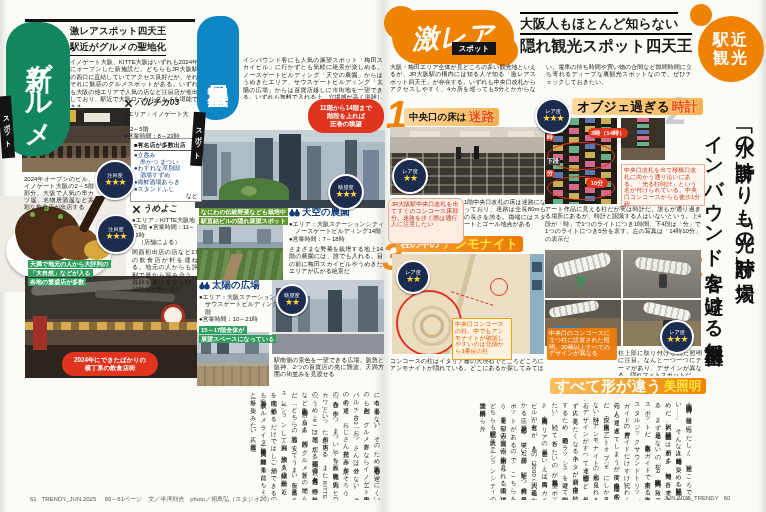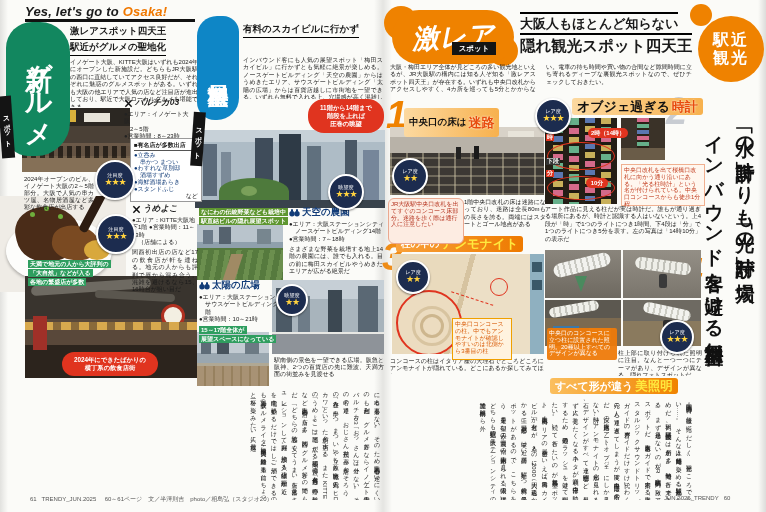--- a/index.html
+++ b/index.html
@@ -71,23 +71,20 @@
         display:flex;align-items:center;justify-content:center;z-index:5;}
 </style>
 </head>
 <body>
 
 <div id="spread">
   <div class="edge edgeL"></div>
   <div class="edge edgeR"></div>
   <div class="gutter"></div>
 
-  <div class="abs slogan" style="left:25px;top:4px;z-index:2">
-    <span>Yes, let's go to </span><span class="acc">Osaka!</span>
-  </div>
   <div class="abs rule" style="left:25px;top:19px;width:170px;height:2.5px;z-index:2"></div>
 
   <div class="abs vbanner" style="left:6px;top:22px;width:64px;height:134px;background:#12875f;border-radius:26px 30px 34px 22px;font-size:27px;line-height:1.15">新グルメ</div>
   <div class="tagv" style="left:0;top:96px;width:13px;height:62px;font-size:7px;transform:rotate(-4deg)">スポット</div>
 
   <div class="hl" style="left:70px;top:25px;font-size:9.5px">激レアスポット四天王</div>
   <div class="hl" style="left:70px;top:41px;font-size:9.5px">駅近がグルメの聖地化</div>
   <div class="abs small jfy" style="left:70px;top:59px;width:128px;height:48px;overflow:hidden;z-index:2">イノゲート大阪、KITTE大阪はいずれも2024年にオープンした新施設だ。どちらもJR大阪駅の西口に直結していてアクセス良好だが、それぞれに魅惑のグルメスポットがある。いずれも大阪の他エリアで人気の店など注目店が進出しており、駅近で大阪ローカルグルメを堪能できる。</div>
 
   <div class="photo" style="left:22px;top:108px;width:108px;height:64px;z-index:1;background:linear-gradient(180deg,#2b2722 0%,#2b2722 28%,#4a4036 28%,#4a4036 55%,#6b5948 55%,#6b5948 75%,#857057 75%)">
@@ -180,21 +177,20 @@
 
   <div class="foot" style="left:30px;top:495px">
     <span>61</span>&nbsp;&nbsp;
     <span>TRENDY_JUN.2025</span>&nbsp;&nbsp;&nbsp;&nbsp;
     <span>60～61ページ　文／半澤則吉　photo／相島弘（スタジオ20）</span>
   </div>
 
   <div class="abs vbanner" style="left:197px;top:16px;width:42px;height:104px;background:#0e86c6;border-radius:20px 16px 22px 18px;font-size:21px;line-height:1.15">無料展望</div>
   <div class="tagv" style="left:192px;top:112px;width:12px;height:54px;font-size:7px;transform:rotate(4deg)">スポット</div>
 
-  <div class="hl" style="left:243px;top:23px;font-size:9.5px">有料のスカイビルに行かず</div>
   <div class="abs small jfy" style="left:243px;top:57px;width:140px;height:42px;overflow:hidden;z-index:2">インバウンド客にも人気の展望スポット「梅田スカイビル」に行かずとも気軽に絶景が楽しめる。ノースゲートビルディング「天空の農園」からはうめきたエリア、サウスゲートビルディング「太陽の広場」からは百貨店越しに市街地を一望できる。いずれも無料で入れる上、穴場感が高く混雑しにくい。</div>
 
   <div class="redbub" style="left:308px;top:99px;width:76px;height:34px;border-radius:16px">
     <span>11階から14階まで</span>
     <span>階段を上れば</span>
     <span>圧巻の眺望</span>
   </div>
 
   <div class="photo" style="left:195px;top:130px;width:190px;height:78px;z-index:1;background:linear-gradient(180deg,#c7d1d8 0%,#c7d1d8 16%,#aebcc6 16%)">
     <div class="abs" style="left:8px;top:14px;width:14px;height:52px;background:#5c6b7a"></div>
@@ -301,21 +297,21 @@
   <div class="circbadge" style="left:698px;top:16px;width:66px;height:66px;font-size:16px;line-height:1.15;letter-spacing:2px">
     <span>駅近</span>
     <span>観光</span>
   </div>
   <div class="blob-bump" style="left:690px;top:4px;width:22px;height:22px"></div>
 
   <div class="mheadA" style="left:736px;top:122px;height:380px">「水の時計」よりも「光の時計」が穴場</div>
   <div class="mheadB" style="left:705px;top:122px;height:380px">インバウンド客を避ける無料展望台</div>
 
   <div class="numb" style="left:386px;top:96px;font-size:38px;color:#ef8200">1</div>
-  <div class="secbar" style="left:404px;top:108px;height:29px;background:linear-gradient(90deg,#fcd9a0,#f7b14e);border-radius:3px">
+  <div class="secbar" style="left:404px;top:108px;height:18px;background:linear-gradient(90deg,#fcd9a0,#f7b14e);border-radius:3px">
     <span class="pl" style="font-size:9.5px;color:#111">中央口の床は</span>
     <span class="ac" style="font-size:13px;color:#e84b0c;text-shadow:0 0 2px #fff">迷路</span>
   </div>
   <div class="photo" style="left:390px;top:127px;width:154px;height:68px;z-index:1;background:linear-gradient(180deg,#d8d2c8 0%,#d8d2c8 14%,#b8b2a8 14%,#b8b2a8 38%,#3c3834 38%)">
     <div class="abs" style="left:0;top:26px;width:154px;height:42px;background:repeating-linear-gradient(90deg,rgba(205,195,165,.45) 0 2px,transparent 2px 16px),repeating-linear-gradient(0deg,rgba(205,195,165,.35) 0 1.5px,transparent 1.5px 9px)"></div>
     <div class="abs" style="left:20px;top:4px;width:30px;height:6px;background:#e8e4da"></div>
     <div class="abs" style="left:70px;top:4px;width:30px;height:6px;background:#e8e4da"></div>
     <div class="abs" style="left:118px;top:4px;width:26px;height:6px;background:#e8e4da"></div>
     <div class="abs" style="left:66px;top:20px;width:5px;height:12px;background:#222"></div>
     <div class="abs" style="left:84px;top:19px;width:5px;height:13px;background:#1a1a1a"></div>
@@ -399,21 +395,21 @@
     <div class="abs" style="left:20px;top:6px;width:48px;height:11px;background:repeating-linear-gradient(90deg,#f2f2ee 0 4px,#ccccc4 4px 6px);border-radius:6px;transform:rotate(12deg)"></div>
     <div class="abs" style="left:40px;top:20px;width:10px;height:16px;background:#2e2e2e;border-radius:2px"></div>
   </div>
   <div class="boxcap" style="left:547px;top:328px;width:66px;height:28px;background:rgba(238,122,10,.95);color:#fff;border-radius:2px">中央口のコンコースに立つ柱に設置された照明。20種以上すべてのデザインが異なる</div>
   <div class="badge" style="left:660px;top:320px;width:30px;height:30px">
     <span class="bl">レア度</span>
     <span class="bs">★★★</span>
   </div>
   <div class="abs small jfy" style="left:618px;top:350px;width:84px;height:26px;overflow:hidden;z-index:3">柱上部に取り付けられた照明に注目。なんと一つ一つにテーマがあり、デザインが異なる。隠れフォトスポットだ</div>
   <div class="secbar" style="left:550px;top:378px;height:16px;background:linear-gradient(90deg,#fbbf5e,#f08300);border-radius:3px">
-    <span class="pl" style="font-size:11px;color:#fff">すべて形が違う</span>
+    <span class="pl" style="font-size:15px;color:#fff">すべて形が違う</span>
     <span class="ac" style="font-size:12.5px;color:#ffe93e">美照明</span>
   </div>
 
   <div class="vart jfy" style="left:388px;top:398px;width:306px;height:102px">大阪・関西万博の前後は慌ただしく、観光どころでない……。そんな人は超短時間で楽しめる「駅近」観光がお勧めだ。駅内、駅隣接施設には名所が多く、短時間で行き来できる。まず見逃せないのがJR大阪駅構内の激レアスポットだ。大阪名所をガイドで案内する「大阪ノスタルジックサウンドトリップガイド」の音声ガイドだけすけ氏いわく「地元の人も通り過ぎてしまうが実は中央口周辺は名所の宝庫」だ。床の巨大迷路、アート・オブジェにしか見えない時計、アンモナイトの化石が見られる大理石、デザインがすべて違う照明群など、思わず人に教えたくなる小ネタが満載。中央口は時に混雑するため、通勤のラッシュを避けて訪問したい。続いて行きたいのが無料展望スポット。大阪・梅田エリアの展望台といえば「梅田スカイビル」が有名だが、入るのに2000円（大人、税込）もかかる上に混雑必至だ。実は近い場所に、駅近かつ無料の絶景スポットがあるので、こちらを狙う。定番を望む「天空の農園」、南の大阪市街が見られる「太陽の広場」はどちらも駅直結の大阪ステーションシティの施設で駅構内から外</div>
 
   <div class="foot" style="left:664px;top:495px">
     <span>JUN.2025_TRENDY</span>&nbsp;&nbsp;
     <span>60</span>
   </div>
 </div>

